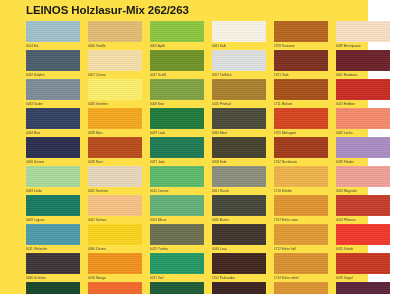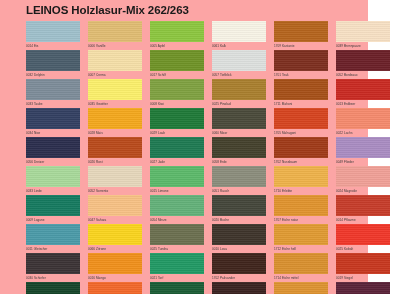--- a/index.html
+++ b/index.html
@@ -10,21 +10,21 @@
   body {
     width: 416px;
     height: 294px;
     font-family: "Liberation Sans", sans-serif;
     overflow: hidden;
   }
   #page {
     position: relative;
     width: 368px;
     height: 294px;
-    background: #fca5a5;
+    background: #fde047;
     box-sizing: border-box;
   }
   #title {
     position: absolute;
     left: 26px;
     top: 4px;
     font-size: 11.5px;
     font-weight: bold;
     color: #1a1a1a;
     letter-spacing: -0.1px;

